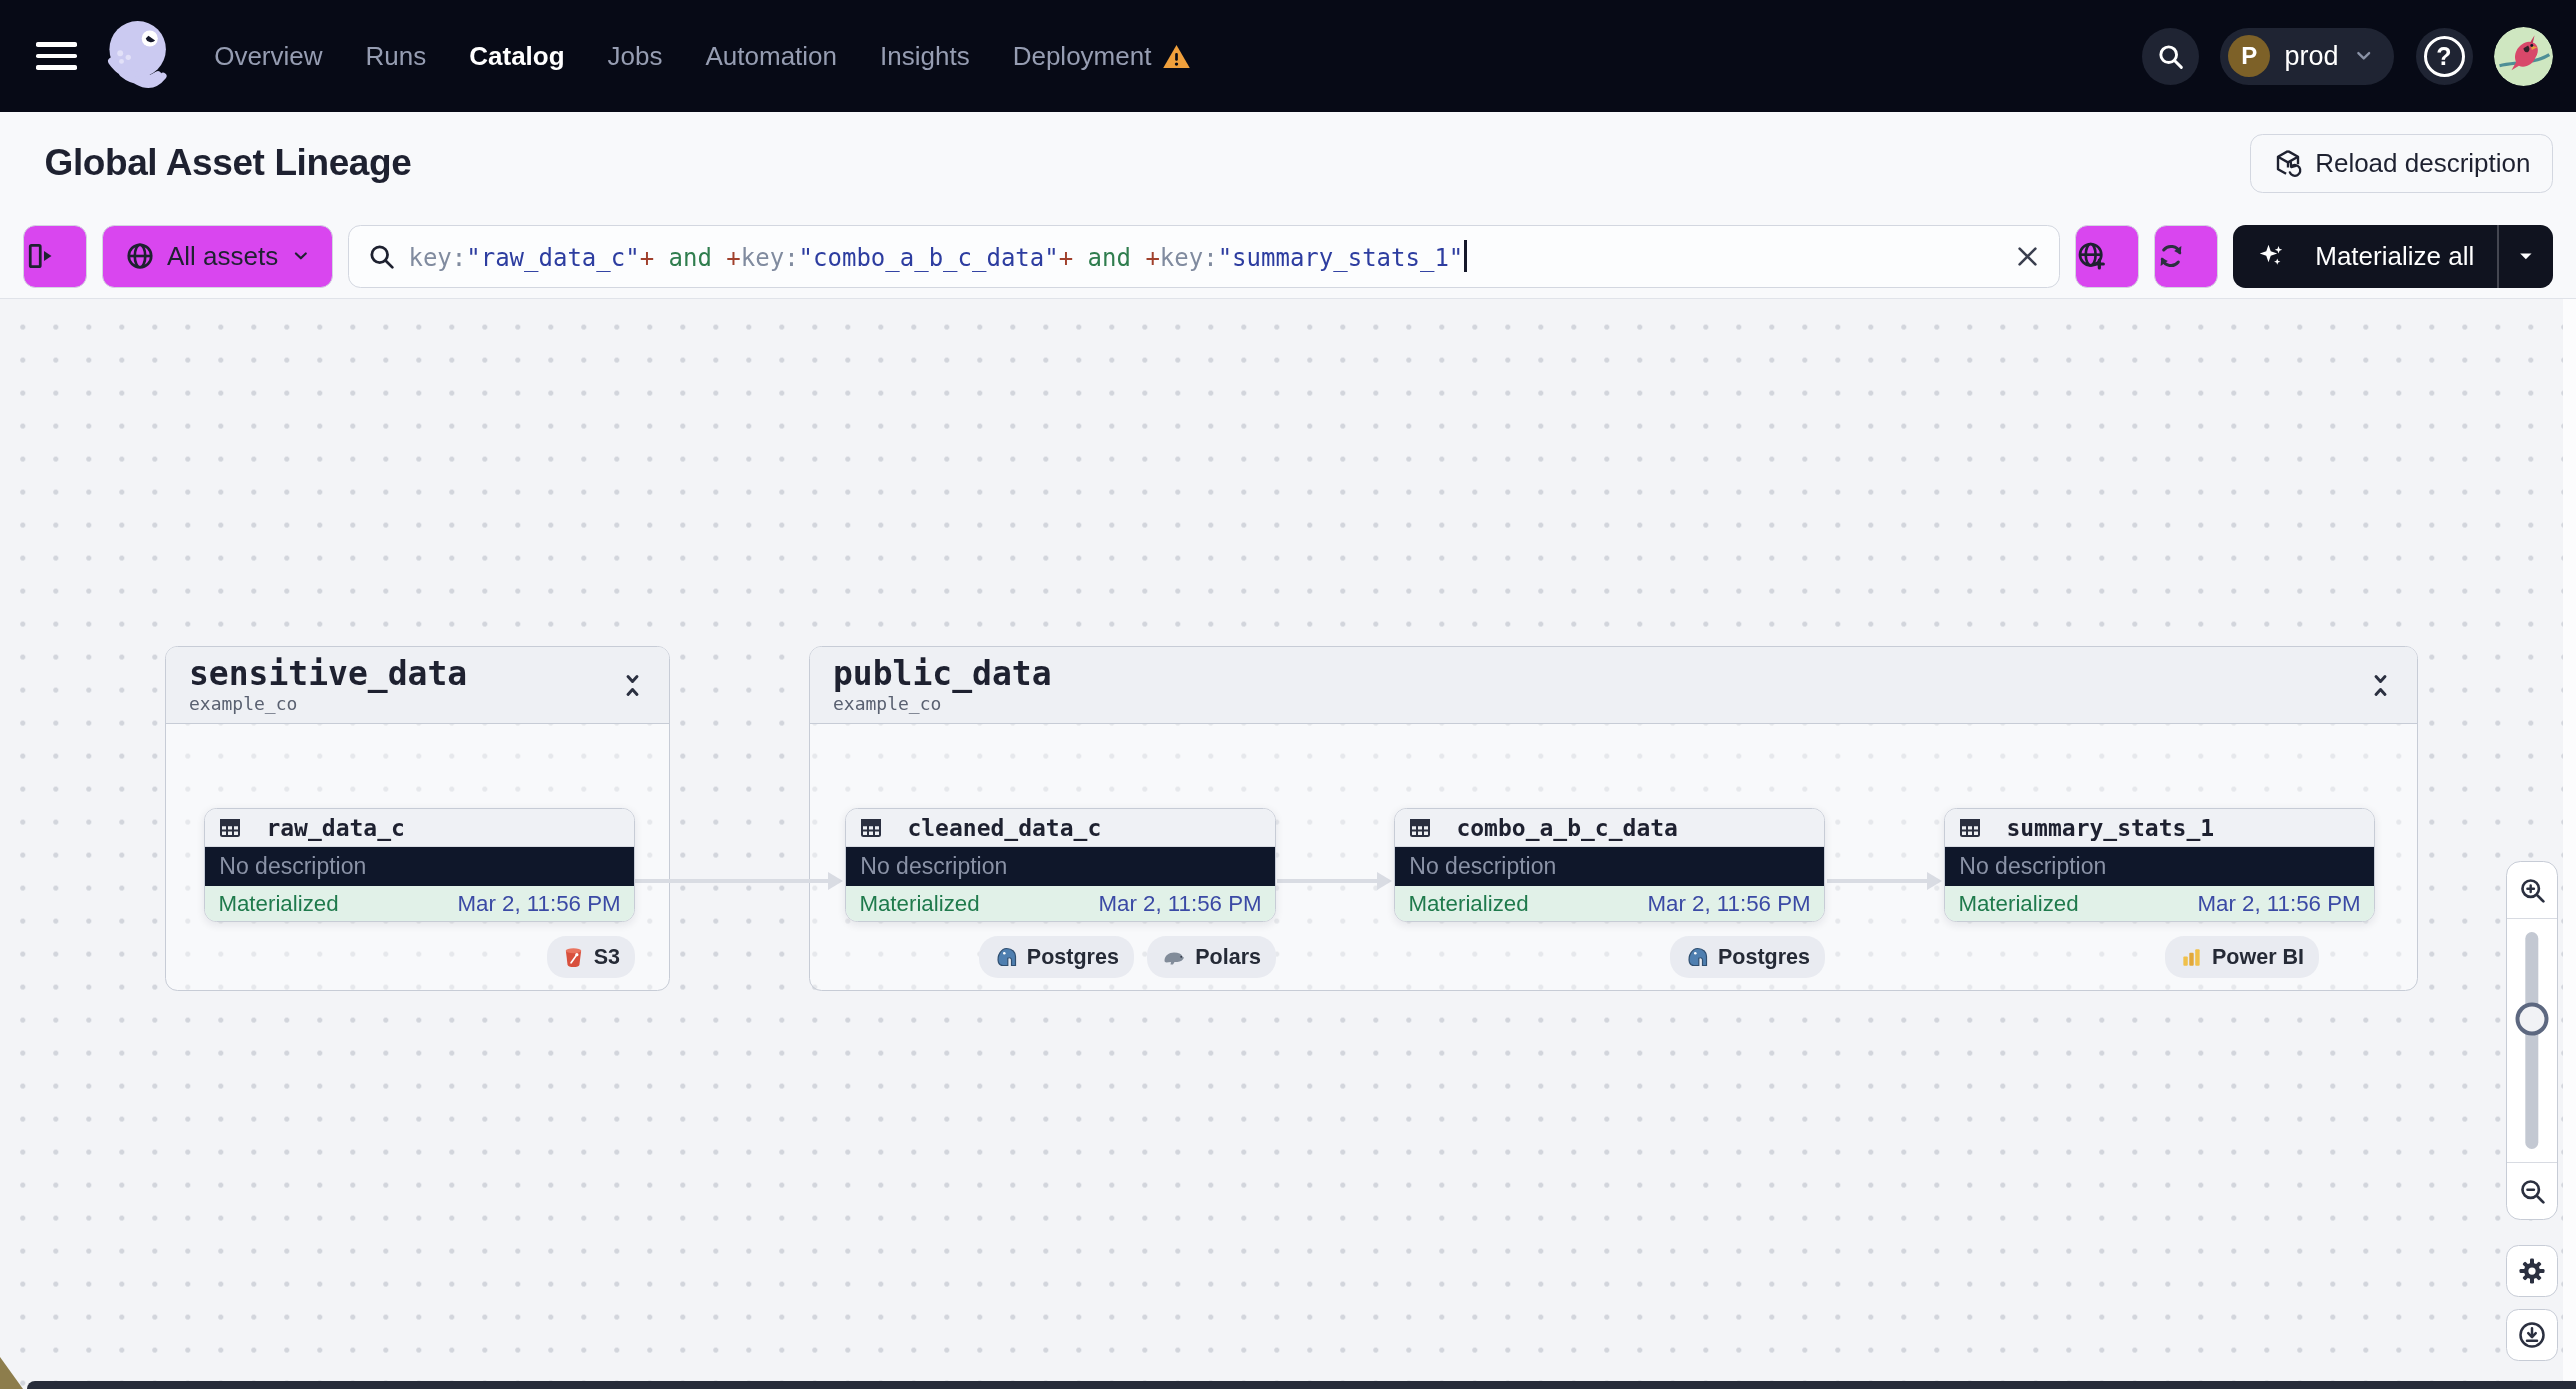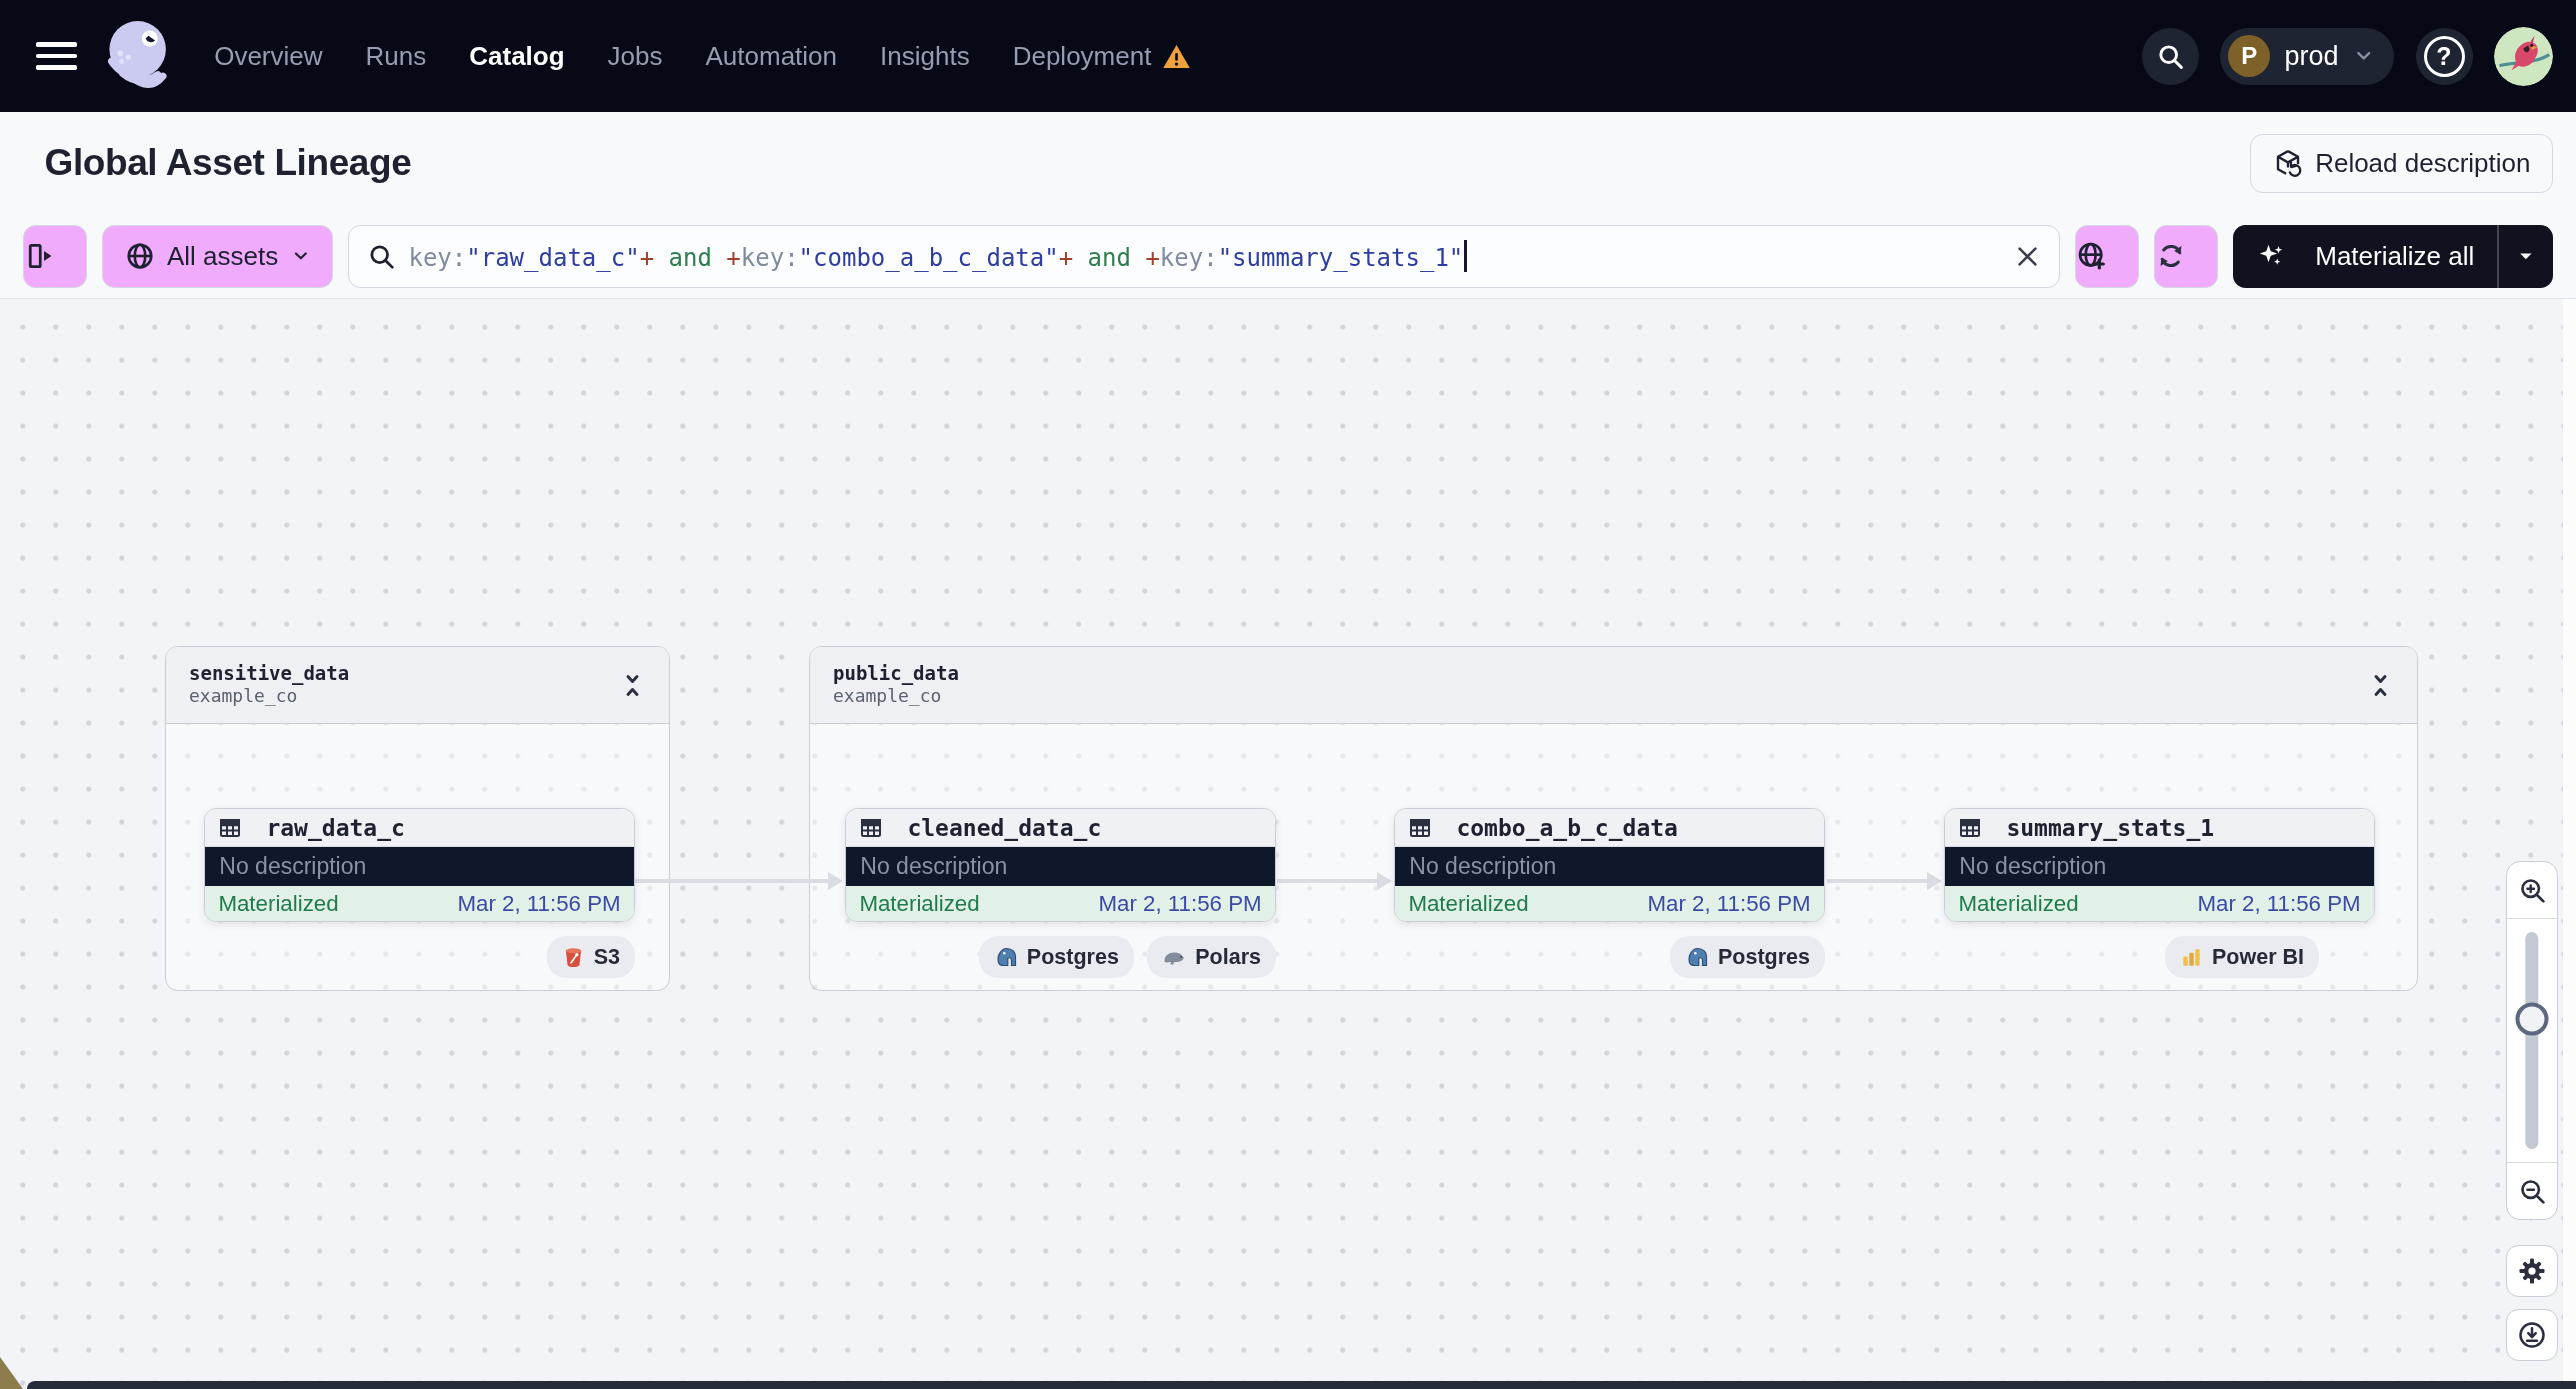--- a/index.html
+++ b/index.html
@@ -23,42 +23,42 @@
   .help-circle { width:41px; height:41px; border-radius:50%; border:3.1px solid #fff; color:#fff; font-size:25px; font-weight:700; display:flex; align-items:center; justify-content:center; }
   .avatar { width:59px; height:59px; border-radius:50%; overflow:hidden; cursor:pointer; }
 
   
   .page-header { height:102px; flex:none; background:#f8f9fb; display:flex; align-items:center; padding:0 23px; }
   .page-title { font-size:37px; font-weight:700; color:#1e2130; letter-spacing:-0.4px; margin-left:21.5px; }
   .reload-btn { margin-left:auto; height:59px; border:1.8px solid #d3d7e0; border-radius:12.5px; background:transparent; display:flex; align-items:center; gap:12.5px; padding:0 21.5px; font-size:26px; color:#1e2130; cursor:pointer; }
 
   
   .toolbar { height:85px; flex:none; background:#f8f9fb; border-bottom:0.9px solid #e0e3e9; display:flex; align-items:center; padding:0 23px; gap:15px; }
-  .tool-btn { height:63px; border:1.8px solid #d3d7e0; border-radius:12.5px; background:#f0abfc; display:flex; align-items:center; justify-content:space-between; cursor:pointer; flex:none; }
+  .tool-btn { height:63px; border:1.8px solid #d3d7e0; border-radius:12.5px; background:#d946ef; display:flex; align-items:center; justify-content:space-between; cursor:pointer; flex:none; }
   .sq { width:64px; }
   .scope-btn { padding:0 21.5px; gap:12.5px; font-size:26px; color:#1e2130; }
   .search-box { flex:1; height:63px; border:1.8px solid #d3d7e0; border-radius:12.5px; background:#fcfdfe; display:flex; align-items:center; gap:12.5px; padding:0 18px; min-width:0; }
   .query { flex:1; font-family:"DejaVu Sans Mono", monospace; font-size:24px; white-space:pre; overflow:hidden; }
   .cursor { display:inline-block; width:2.7px; height:32px; background:#15182a; vertical-align:-6.3px; margin-left:0.9px; }
   .clear-x { flex:none; cursor:pointer; display:flex; }
   .materialize { height:63px; border-radius:12.5px; background:#10131f; color:#fff; display:flex; align-items:stretch; overflow:hidden; flex:none; cursor:pointer; }
   .mat-main { display:flex; align-items:center; gap:29px; padding:0 23px; font-size:26px; }
   .mat-divider { width:1.8px; background:rgba(255,255,255,0.22); }
   .mat-caret { width:54px; display:flex; align-items:center; justify-content:center; }
 
   
   .canvas { position:relative; flex:1; overflow:hidden;
     background-color:#f3f4f7;
     background-image:radial-gradient(circle, #d2d5dc 2.3px, transparent 2.7px);
     background-size:33px 33px; background-position:6.3px 11.6px; }
 
   .group { position:absolute; border:1.8px solid #c7ccd6; border-radius:12.5px; background:rgba(255,255,255,0.45); z-index:1; }
   .group-header { height:77px; background:#eef0f4; border-bottom:1.8px solid #c7ccd6; border-radius:10.7px 10.7px 0 0; display:flex; align-items:center; padding:0 23px; }
   .group-titles { display:flex; flex-direction:column; justify-content:center; }
-  .group-name { font-family:"DejaVu Sans Mono", monospace; font-size:19px; font-weight:700; color:#1e2130; line-height:1.15; }
+  .group-name { font-family:"DejaVu Sans Mono", monospace; font-size:33px; font-weight:700; color:#1e2130; line-height:1.15; }
   .group-loc { font-family:"DejaVu Sans Mono", monospace; font-size:18px; color:#5a6171; line-height:1.2; }
   .collapse-btn { margin-left:auto; cursor:pointer; display:flex; }
 
   .edge { position:absolute; height:3.6px; background:#d9dce3; z-index:2; }
   .edge::after { content:''; position:absolute; right:-13.4px; top:50%; transform:translateY(-50%);
     border-left:15px solid #d9dce3; border-top:9px solid transparent; border-bottom:9px solid transparent; }
 
   .node { position:absolute; width:431px; border:1.8px solid #c7ccd6; border-radius:12.5px; background:#fff;
     box-shadow:0 2.7px 8px rgba(22,26,40,0.09); overflow:hidden; display:flex; flex-direction:column; z-index:3; cursor:pointer; }
   .node-header { height:38px; flex:none; background:#eff1f5; border-bottom:0.9px solid #d9dce3; display:flex; align-items:center; gap:24px; padding:0 13.4px; }

